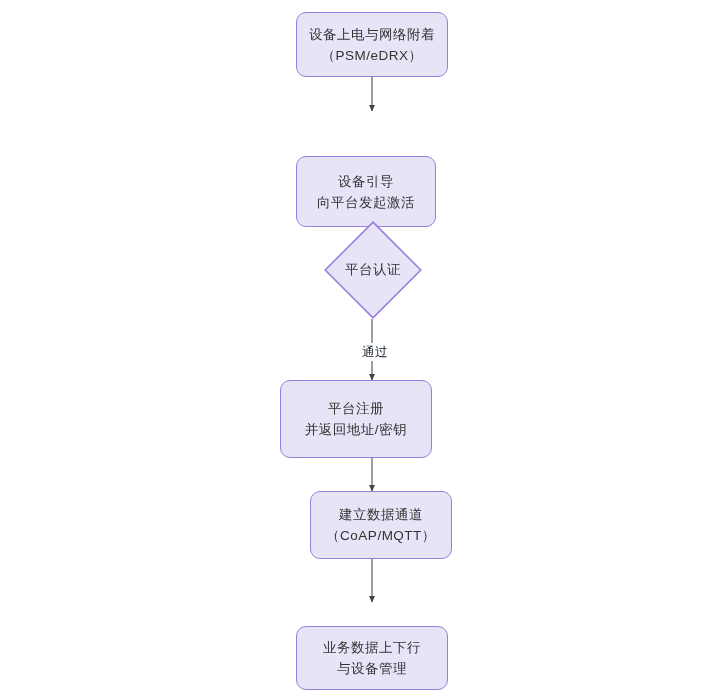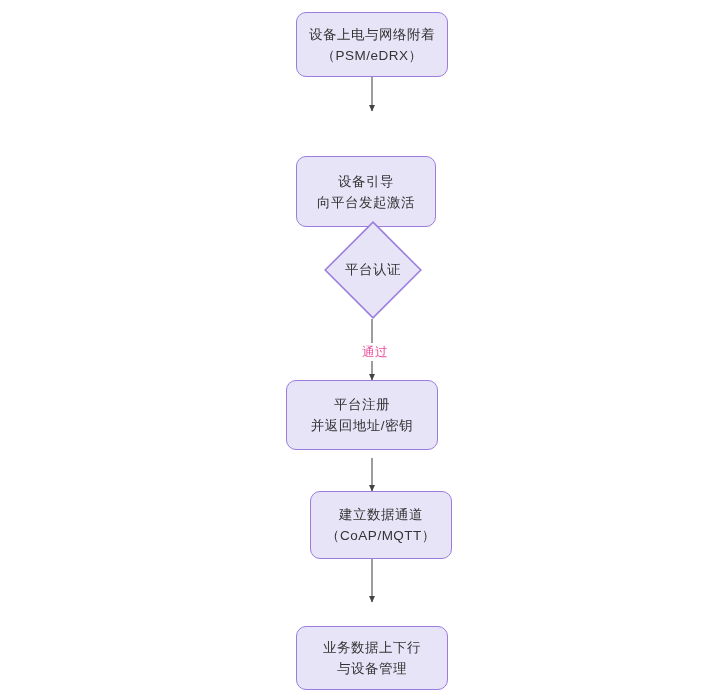--- a/index.html
+++ b/index.html
@@ -84,21 +84,21 @@
     letter-spacing: 0.5px;
     user-select: none;
   }
 
   
   .edge-label {
     position: absolute;
     z-index: 3;
     font-size: 12.5px;
     line-height: 16px;
-    color: #ec4899;
+    color: #0f172a;
     background: #ffffff;
     padding: 1px 3px;
     text-align: center;
     letter-spacing: 0.5px;
     user-select: none;
     white-space: nowrap;
   }
 </style>
 </head>
 <body>
@@ -128,21 +128,21 @@
       <div class="node node-box" style="left: 296px; top: 111px; width: 140px; height: 71px; margin-top: 45px;">
         <div class="node-label">设备引导
 向平台发起激活</div>
       </div>
       <div class="node node-diamond" style="left: 324px; top: 221px; width: 98px; height: 98px;">
         <svg class="diamond-shape" viewBox="0 0 100 100" preserveAspectRatio="none">
           <polygon points="50,1.2 98.8,50 50,98.8 1.2,50" fill="#e8e4f8" stroke="#9a7ddd" stroke-width="1.6"></polygon>
         </svg>
         <div class="diamond-label">平台认证</div>
       </div>
-      <div class="node node-box" style="left: 286px; top: 380px; width: 152px; height: 70px;">
+      <div class="node node-box" style="left: 280px; top: 380px; width: 152px; height: 78px;">
         <div class="node-label">平台注册
 并返回地址/密钥</div>
       </div>
       <div class="node node-box" style="left: 310px; top: 491px; width: 142px; height: 68px;">
         <div class="node-label">建立数据通道
 （CoAP/MQTT）</div>
       </div>
       <div class="node node-box" style="left: 296px; top: 626px; width: 152px; height: 64px;">
         <div class="node-label">业务数据上下行
 与设备管理</div>

